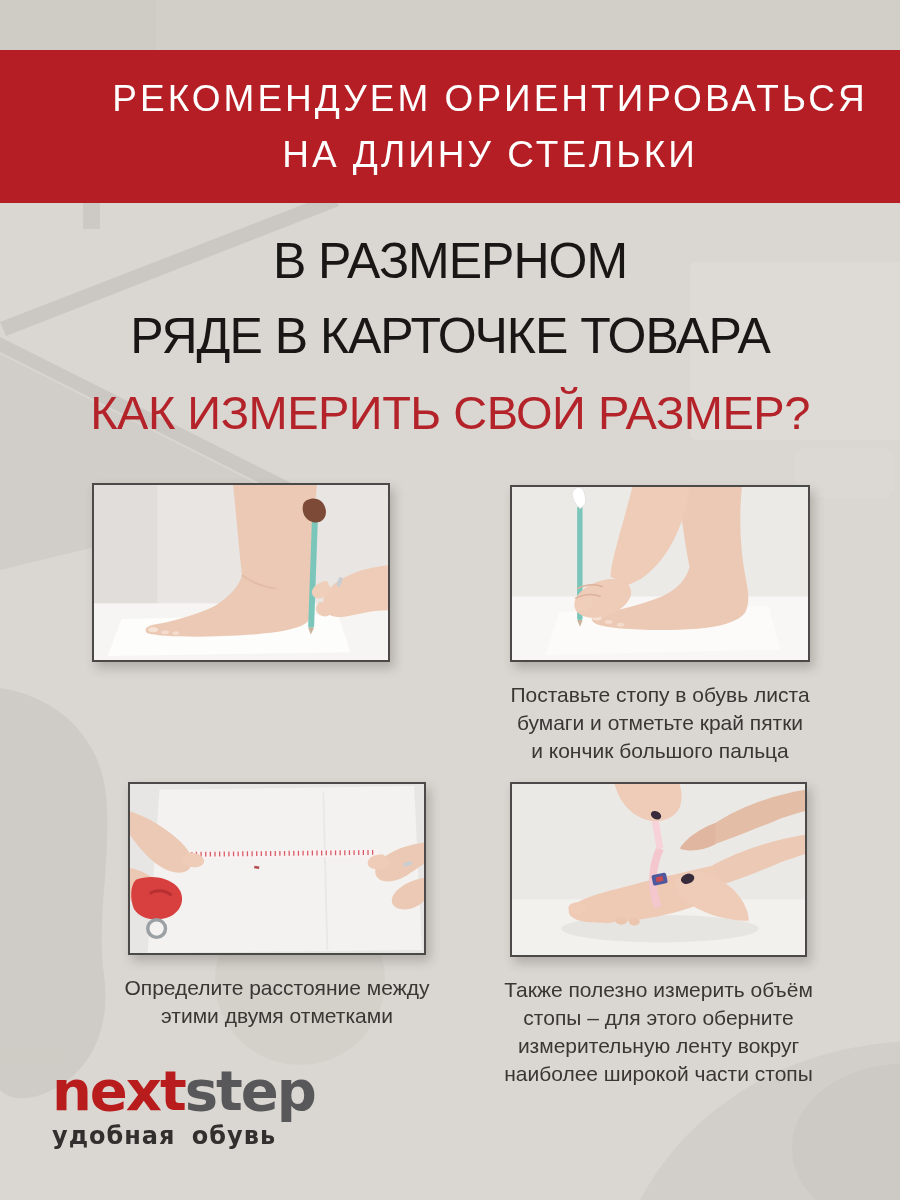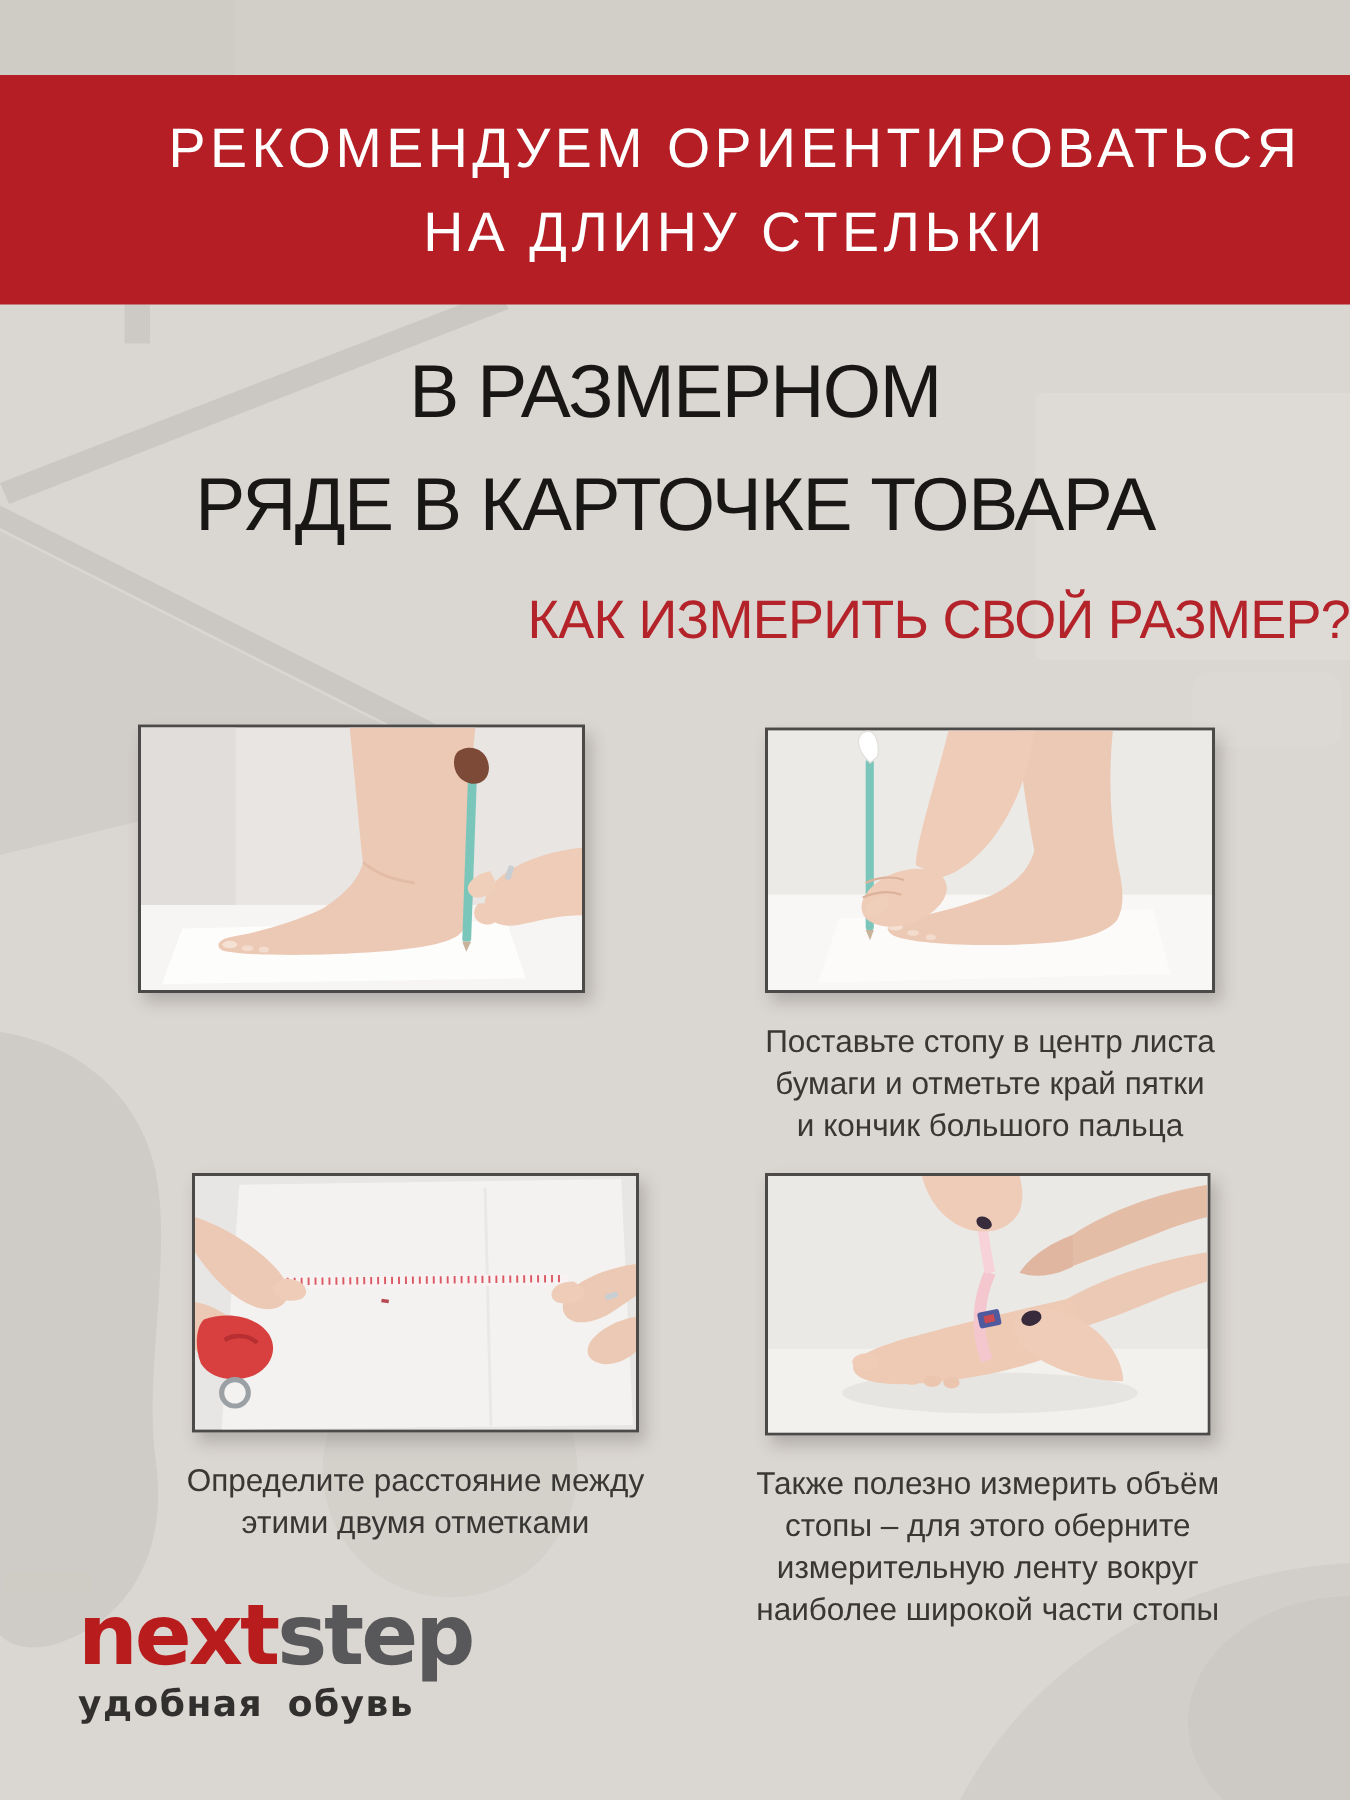--- a/index.html
+++ b/index.html
@@ -15,21 +15,21 @@
   }
   .banner-line{
     color:#ffffff;font-size:37px;line-height:56px;letter-spacing:3px;text-align:center;white-space:nowrap;
   }
   .heading{
     position:absolute;left:0;top:224px;width:900px;z-index:2;
     color:#181716;font-size:50px;line-height:75px;letter-spacing:-1px;text-align:center;
   }
   .subheading{
     position:absolute;left:0;top:392px;width:900px;z-index:2;
-    color:#b4232a;font-size:36px;line-height:42px;letter-spacing:-0.5px;text-align:right;
+    color:#b4232a;font-size:47px;line-height:42px;letter-spacing:-0.5px;text-align:center;
   }
   .step{position:absolute;z-index:2;}
   .step-1{left:92px;top:483px;width:298px;}
   .step-2{left:510px;top:485px;width:300px;}
   .step-3{left:92px;top:782px;width:298px;padding-left:36px;}
   .step-4{left:510px;top:782px;width:297px;}
   .photo{
     border:2px solid #4c4a48;box-sizing:border-box;background:#eceae7;
     box-shadow:4px 6px 10px rgba(60,55,50,0.25);
   }
@@ -125,21 +125,21 @@
         <ellipse cx="110" cy="141" rx="3.5" ry="2" fill="#f3dccd"></ellipse>
         <path d="M180,0 C176,30 166,56 150,76 C140,88 130,96 118,100 L100,92 C100,76 112,40 122,0 Z" fill="#eeccb8"></path>
         <rect x="66" y="20" width="5.5" height="116" rx="1.5" fill="#7bc6ba"></rect>
         <polygon points="66,136 71.5,136 69,143" fill="#c9b29a"></polygon>
         <path d="M69,22 C61,15 58,5 65,1 C72,-2 76,8 74,18 Z" fill="#ffffff" stroke="#e3e1de" stroke-width="1"></path>
         <ellipse cx="92" cy="114" rx="30" ry="18" transform="rotate(-20 92 114)" fill="#eeccb8"></ellipse>
         <ellipse cx="74" cy="120" rx="9" ry="5.5" transform="rotate(-40 74 120)" fill="#f0cfba"></ellipse>
         <path d="M66,104 C74,100 84,99 92,102 M64,114 C72,110 82,109 90,112" stroke="#dcb29b" stroke-width="1.5" fill="none"></path>
       </svg>
     </div>
-    <div class="caption">Поставьте стопу в центр листа
+    <div class="caption">Поставьте стопу в обувь листа
 бумаги и отметьте край пятки
 и кончик большого пальца</div>
   </div>
 
   <div class="step step-3">
     <div class="photo">
       <svg viewBox="0 0 298 173" preserveAspectRatio="none">
         <rect width="298" height="173" fill="#e7e6e4"></rect>
         <polygon points="30,6 288,2 296,170 18,173" fill="#f3f2f0"></polygon>
         <line x1="196" y1="8" x2="200" y2="170" stroke="#eae8e6" stroke-width="2"></line>

